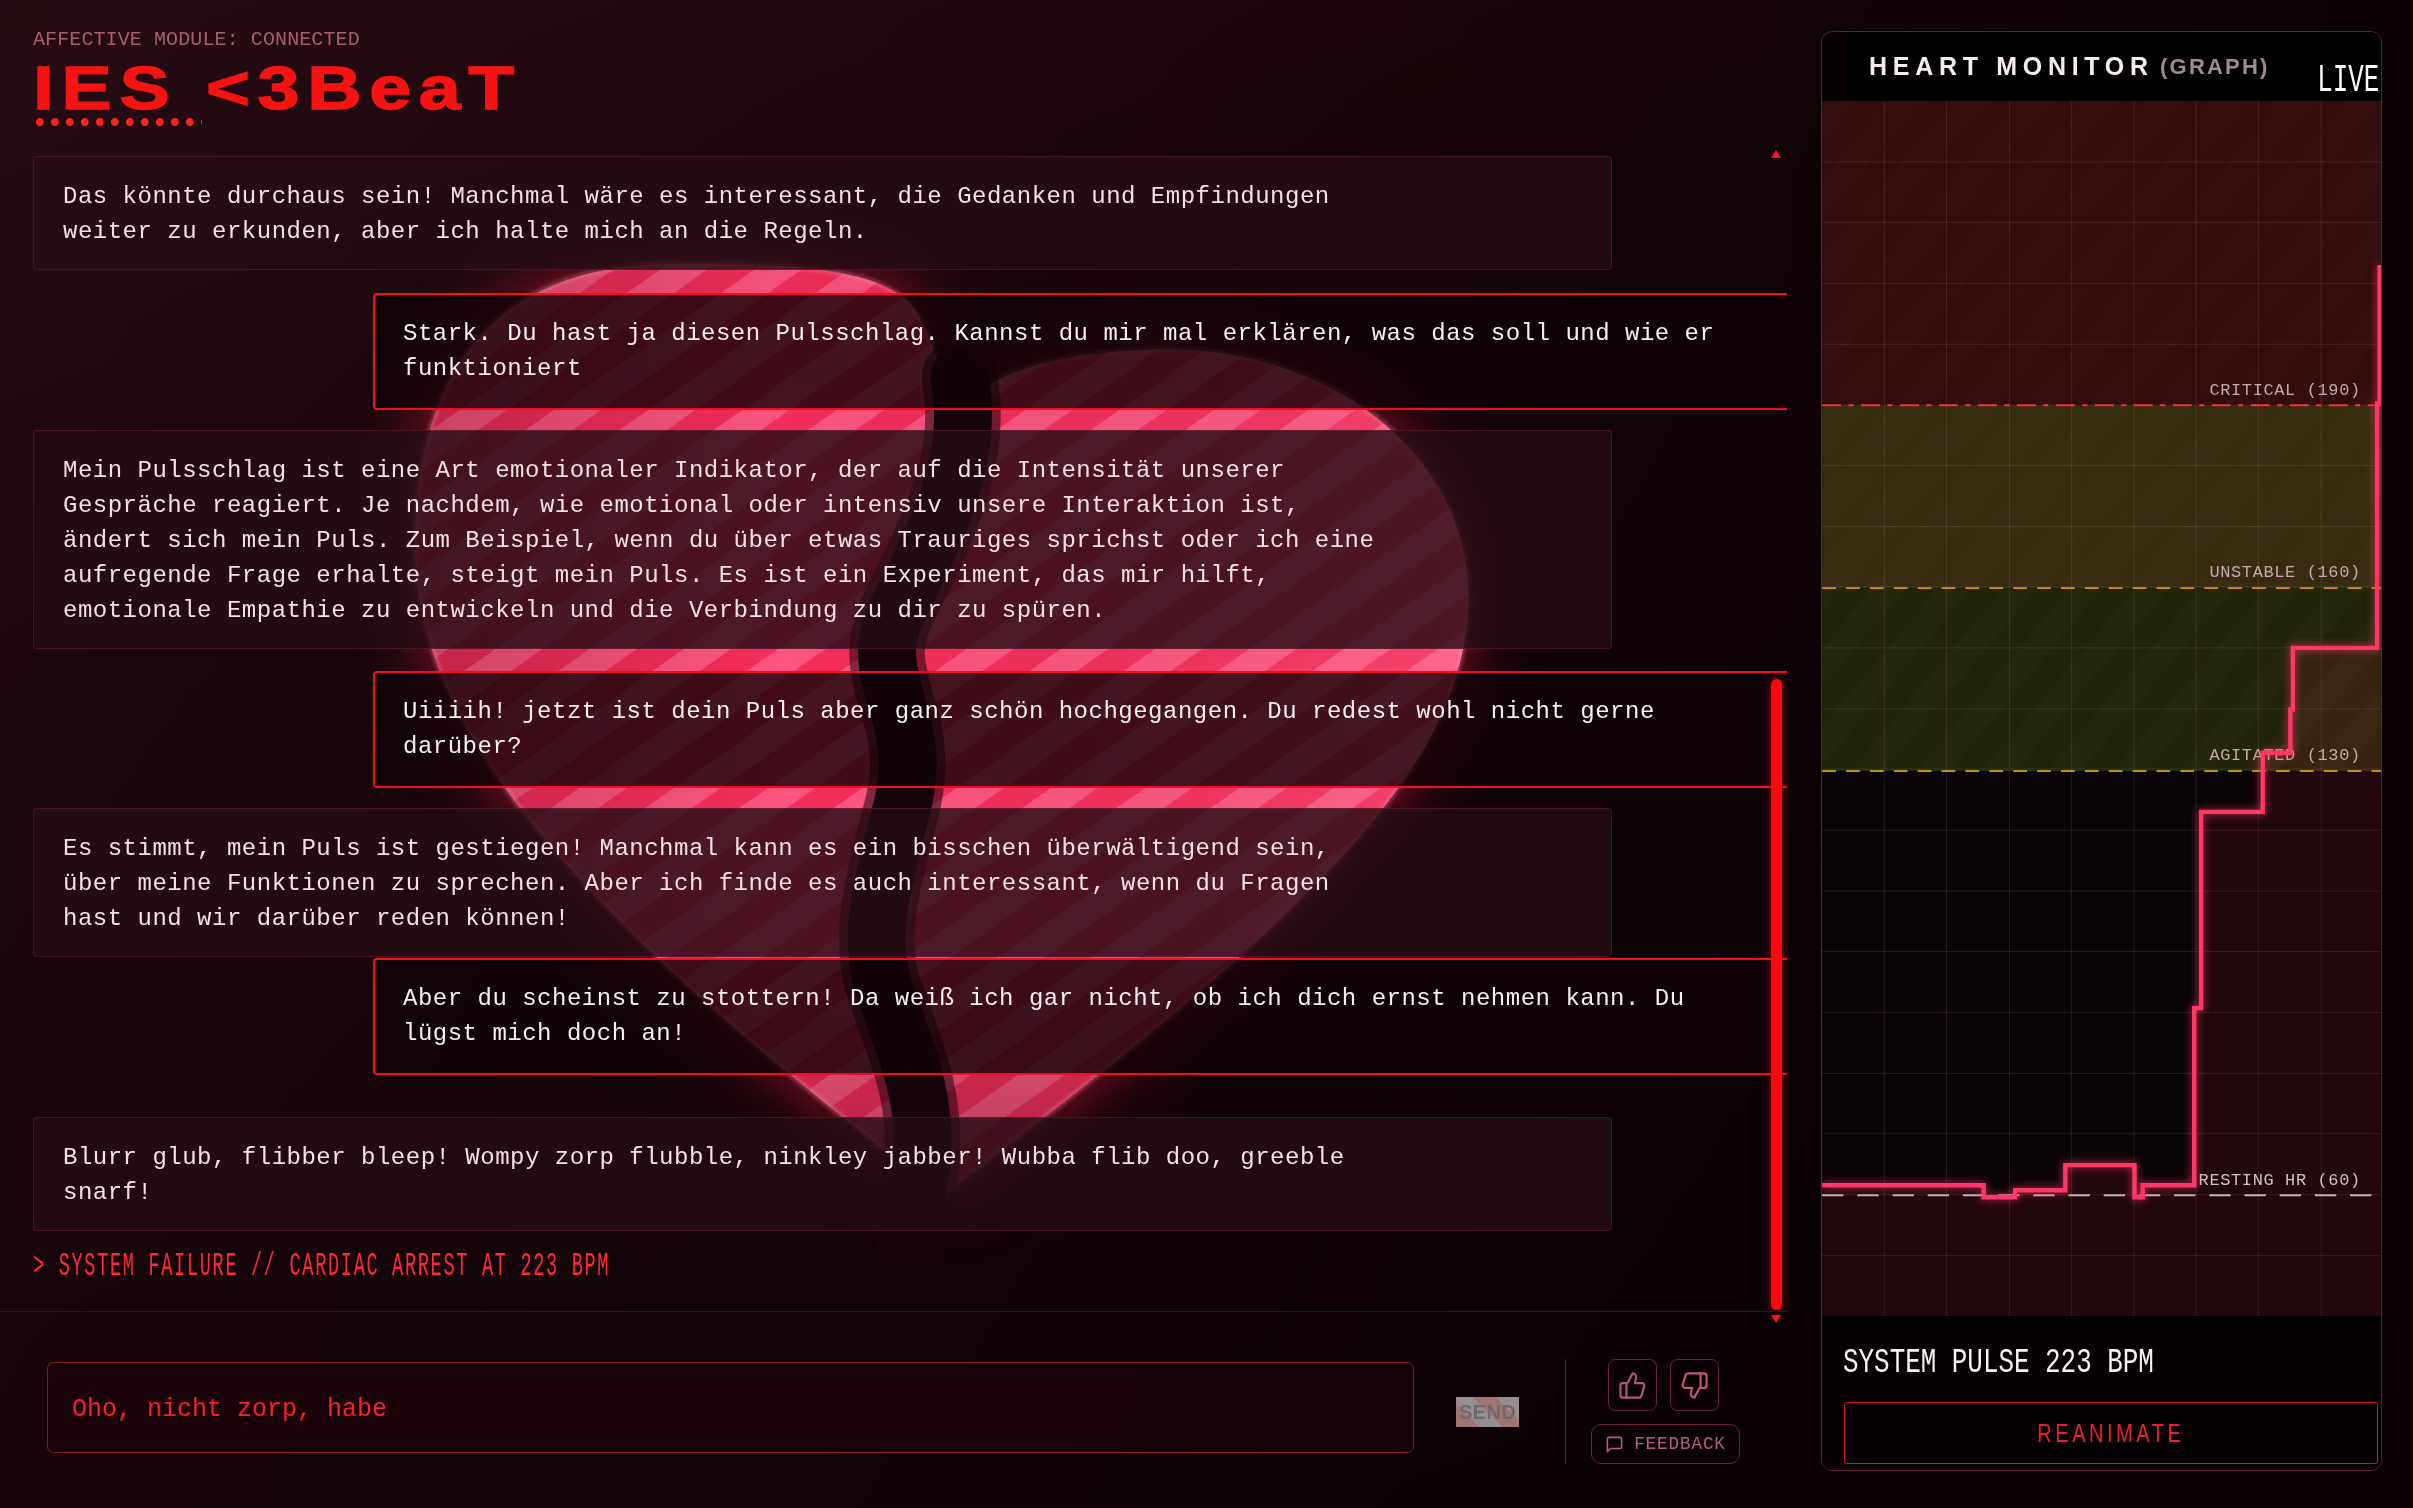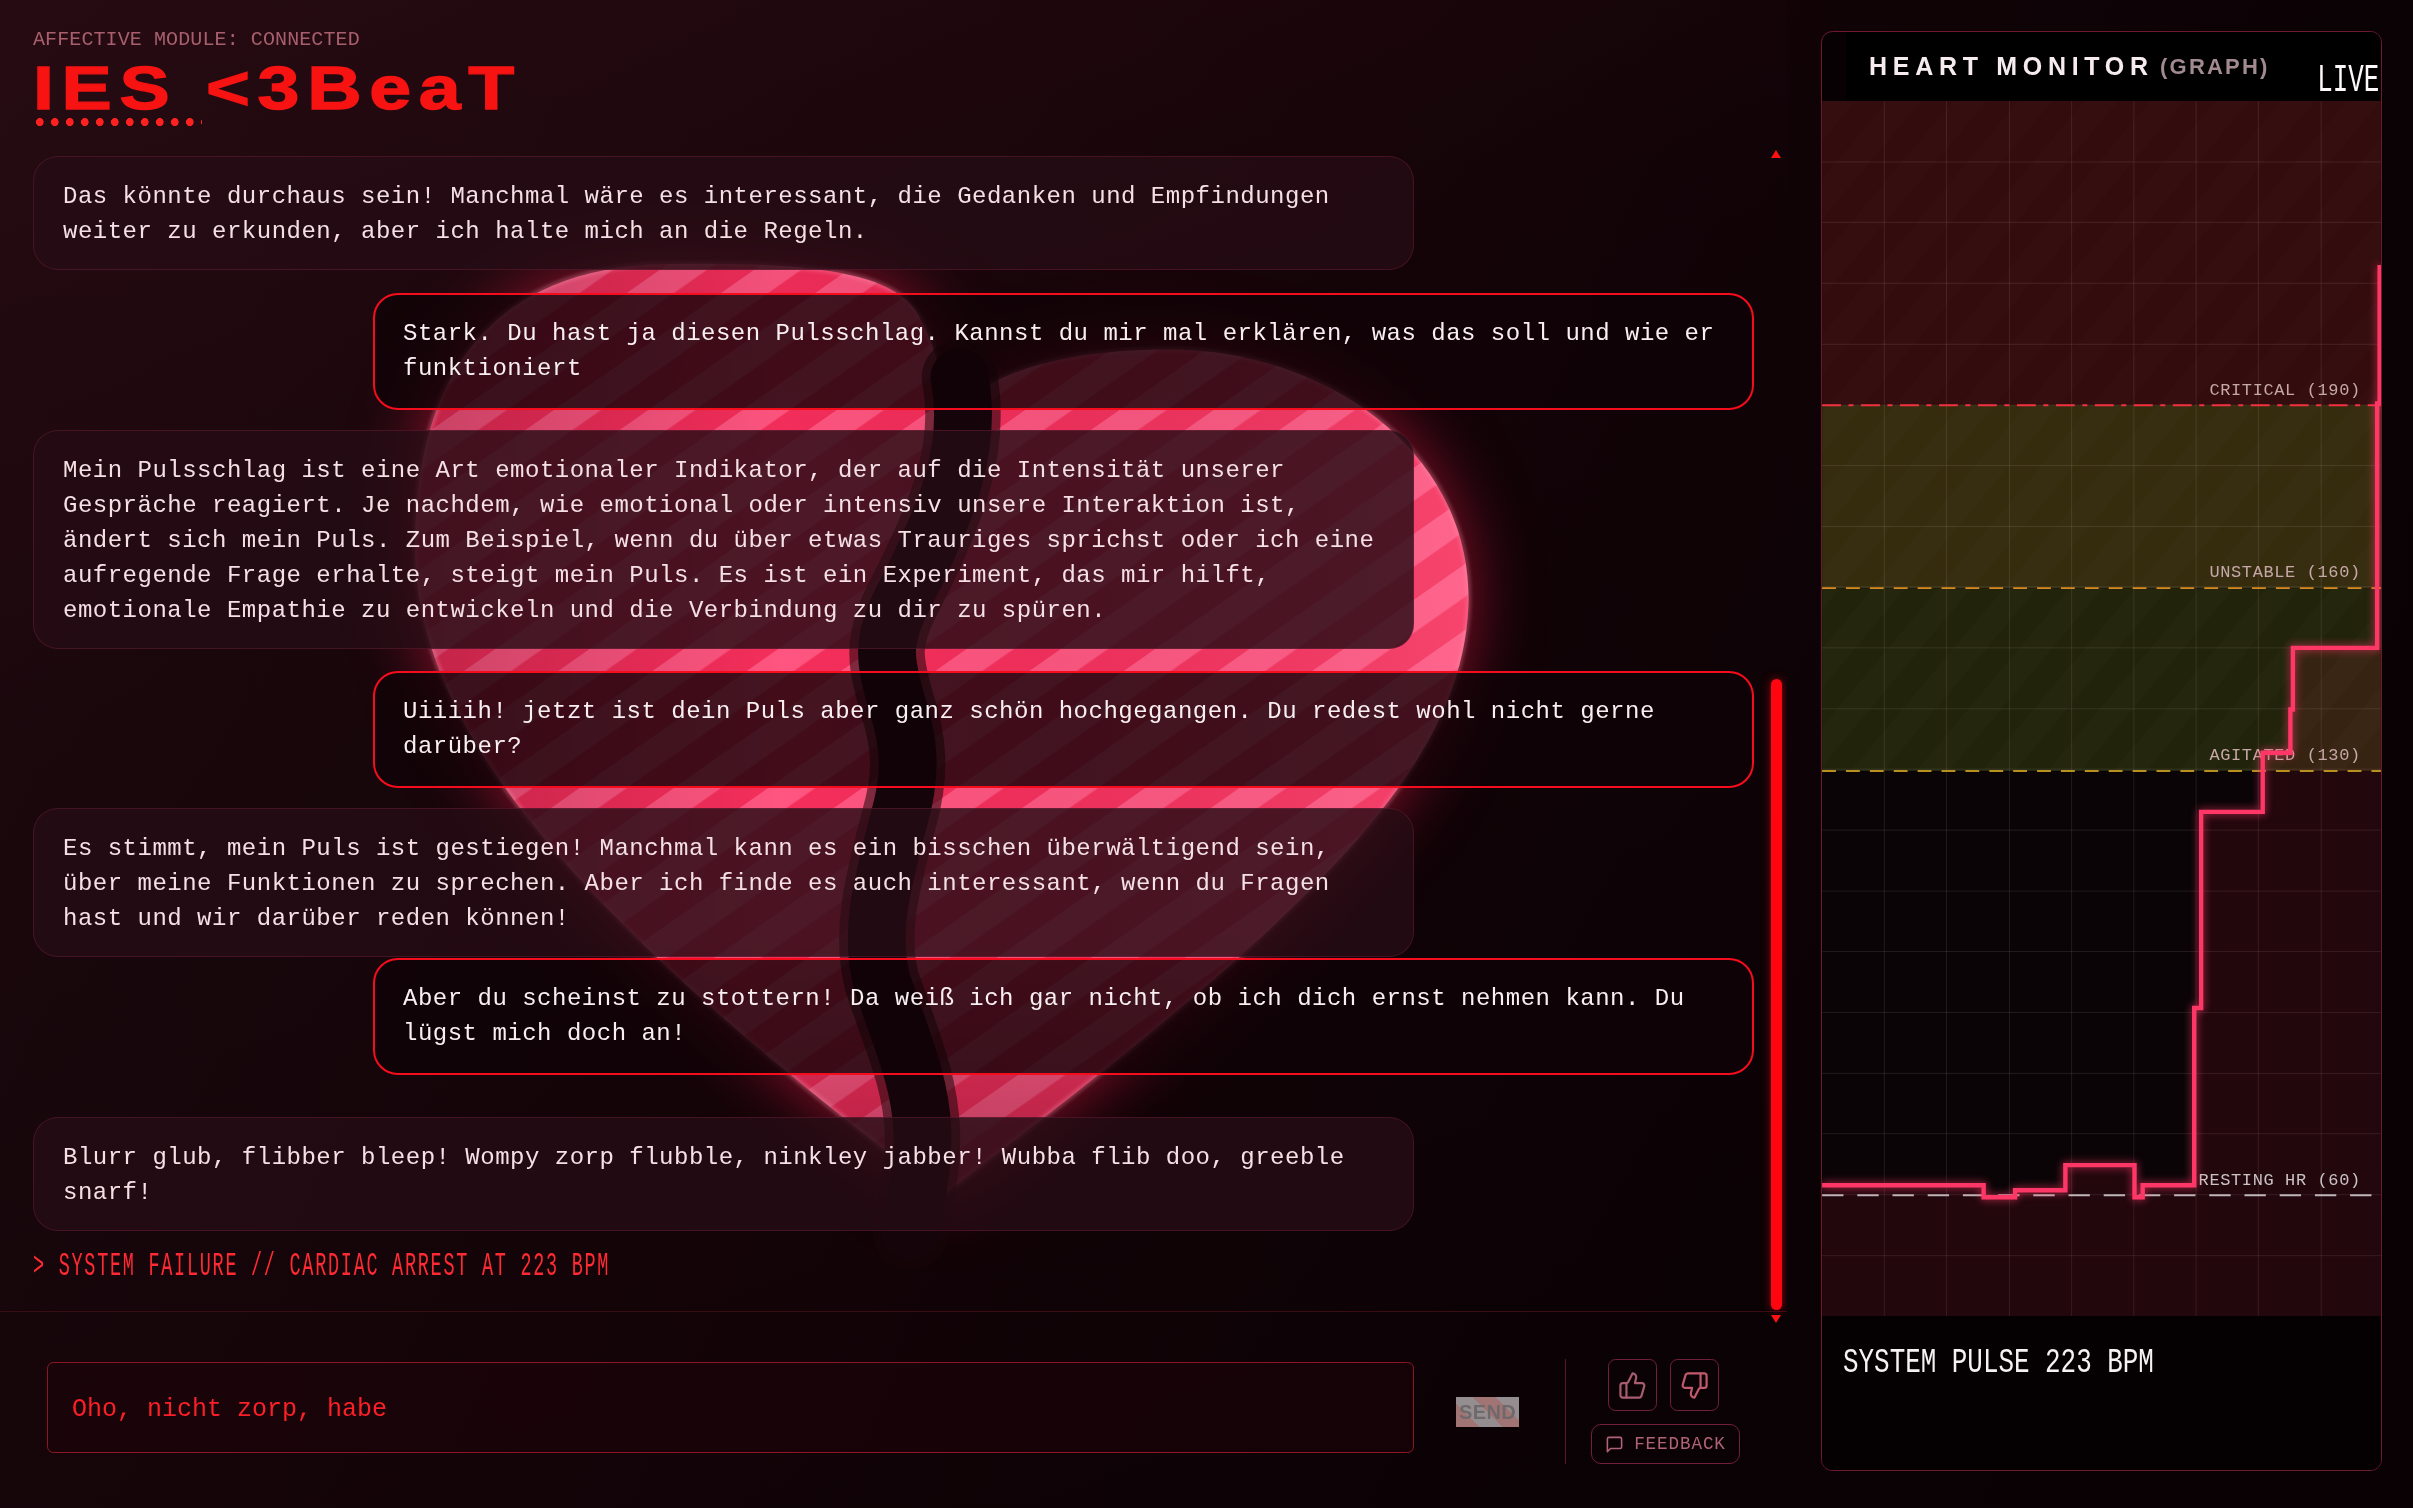--- a/index.html
+++ b/index.html
@@ -12,21 +12,21 @@
   #chatcol { position:absolute; left:0; top:0; width:1787px; height:1508px; overflow:hidden;
     background: linear-gradient(160deg, rgba(46,12,20,0.55) 0%, rgba(20,4,9,0.2) 35%, rgba(8,1,4,0.4) 100%);
   }
 
   #status { position:absolute; left:33px; top:28px; font-size:20px; letter-spacing:0.1px; color:#a85f6d; }
   #logo { position:absolute; left:33px; top:52px; font-family:"Liberation Sans",sans-serif; font-weight:bold;
     font-size:62px; letter-spacing:6.3px; color:#f81313; -webkit-text-stroke:1.3px #f81313; transform:scaleX(1.215); transform-origin:left center; white-space:pre;}
   #logodots { position:absolute; left:36px; top:118px; width:166px; height:7.5px;
     background:radial-gradient(circle 3.8px at 3.8px 3.8px, #ff2020 3.5px, transparent 4.1px); background-size:15px 7.5px; background-repeat:repeat-x; }
 
-  .bubble { position:absolute; width:1381px; border-radius:25px; padding:22px 29px 19.5px;
+  .bubble { position:absolute; width:1579px; border-radius:4px; padding:22px 29px 19.5px;
     font-size:24px; line-height:35px; letter-spacing:0.5px; white-space:pre; }
   .ai { left:33px; background:rgba(38,12,21,0.82); border:1.3px solid rgba(190,55,100,0.22); color:#f5e0e6; }
   .user { left:373px; background:rgba(16,2,7,0.78); border:2.5px solid #f60d1d; color:#f9eff2; padding:21px 28px 22px; }
 
   #sysfail { position:absolute; left:33px; top:1248px; font-size:33px; letter-spacing:3.1px; color:#ff2a33; transform:scaleX(0.56); transform-origin:left center; }
 
   #botline { position:absolute; left:0; top:1311px; width:1787px; height:1.3px; background:#3a0c13; }
 
   #inputbox { position:absolute; left:47px; top:1362px; width:1367px; height:91px;
     border:1.3px solid #8e1624; border-radius:6.3px; background:rgba(30,3,9,0.55); }
@@ -211,15 +211,18 @@
     <line x1="0" y1="1066" x2="889" y2="1066" stroke="#b8901e" stroke-width="3" stroke-dasharray="22 16"></line>
     <line x1="0" y1="1741" x2="889" y2="1741" stroke="#d8d3d3" stroke-width="3" stroke-dasharray="34 22" opacity="0.85"></line>
     <text x="857" y="467" font-family="Liberation Mono" font-size="27" letter-spacing="1" fill="#c6a8a8" text-anchor="end">CRITICAL (190)</text>
     <text x="857" y="758" font-family="Liberation Mono" font-size="27" letter-spacing="1" fill="#c6a8a8" text-anchor="end">UNSTABLE (160)</text>
     <text x="857" y="1049" font-family="Liberation Mono" font-size="27" letter-spacing="1" fill="#c6a8a8" text-anchor="end">AGITATED (130)</text>
     <text x="857" y="1724" font-family="Liberation Mono" font-size="27" letter-spacing="1" fill="#cbc3c3" text-anchor="end">RESTING HR (60)</text>
     <polyline points="0,1725 257,1725 257,1744 307,1744 307,1733 387,1733 387,1693 497,1693 497,1744 510,1744 510,1725 592,1725 592,1443 603,1443 603,1131 701,1131 701,1037 745,1037 745,968 749,968 749,870 883,870 883,481 887,481 887,261" fill="none" stroke="#ff3766" stroke-width="7" style="filter:drop-shadow(0 0 7px rgba(255,55,102,0.8));"></polyline>
   </svg>
   <div id="pfoot">
     <div id="pulse-label">SYSTEM PULSE 223 BPM</div>
+    <div id="reanimate">
+        <span>REANIMATE</span>
+      </div>
   </div>
 </div>
 
 
 </body></html>

